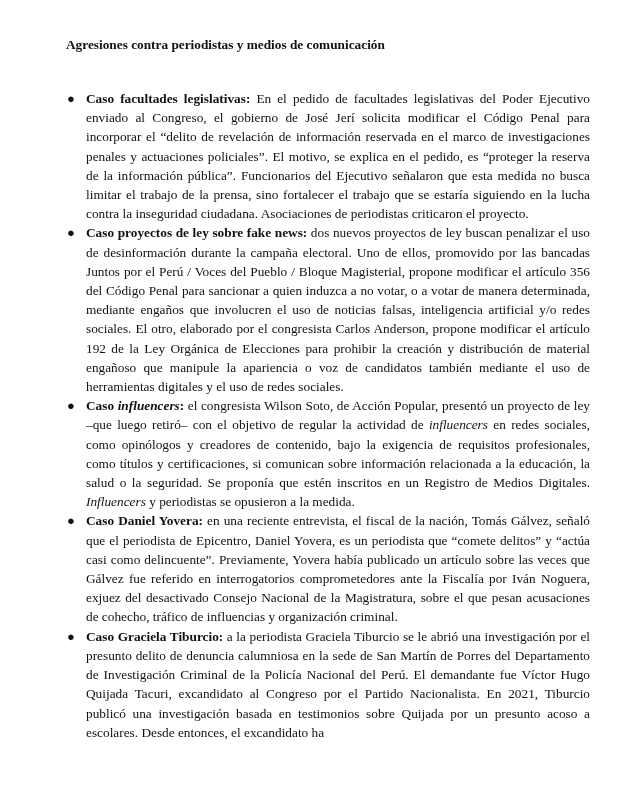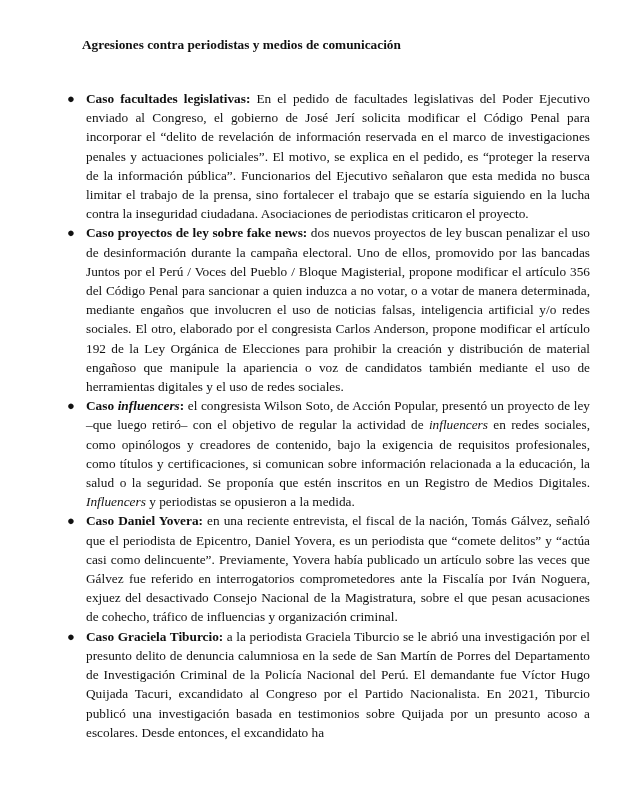--- a/index.html
+++ b/index.html
@@ -18,21 +18,21 @@
     .page {
       position: absolute;
       left: 0;
       top: 0;
       width: 625px;
       height: 786px;
       background: #ffffff;
     }
     .title {
       position: absolute;
-      left: 82px;
+      left: 66px;
       top: 36px;
       font-size: 13.3px;
       font-weight: bold;
       letter-spacing: 0;
       margin: 0;
       line-height: 18px;
     }
     .list {
       position: absolute;
       left: 66px;

